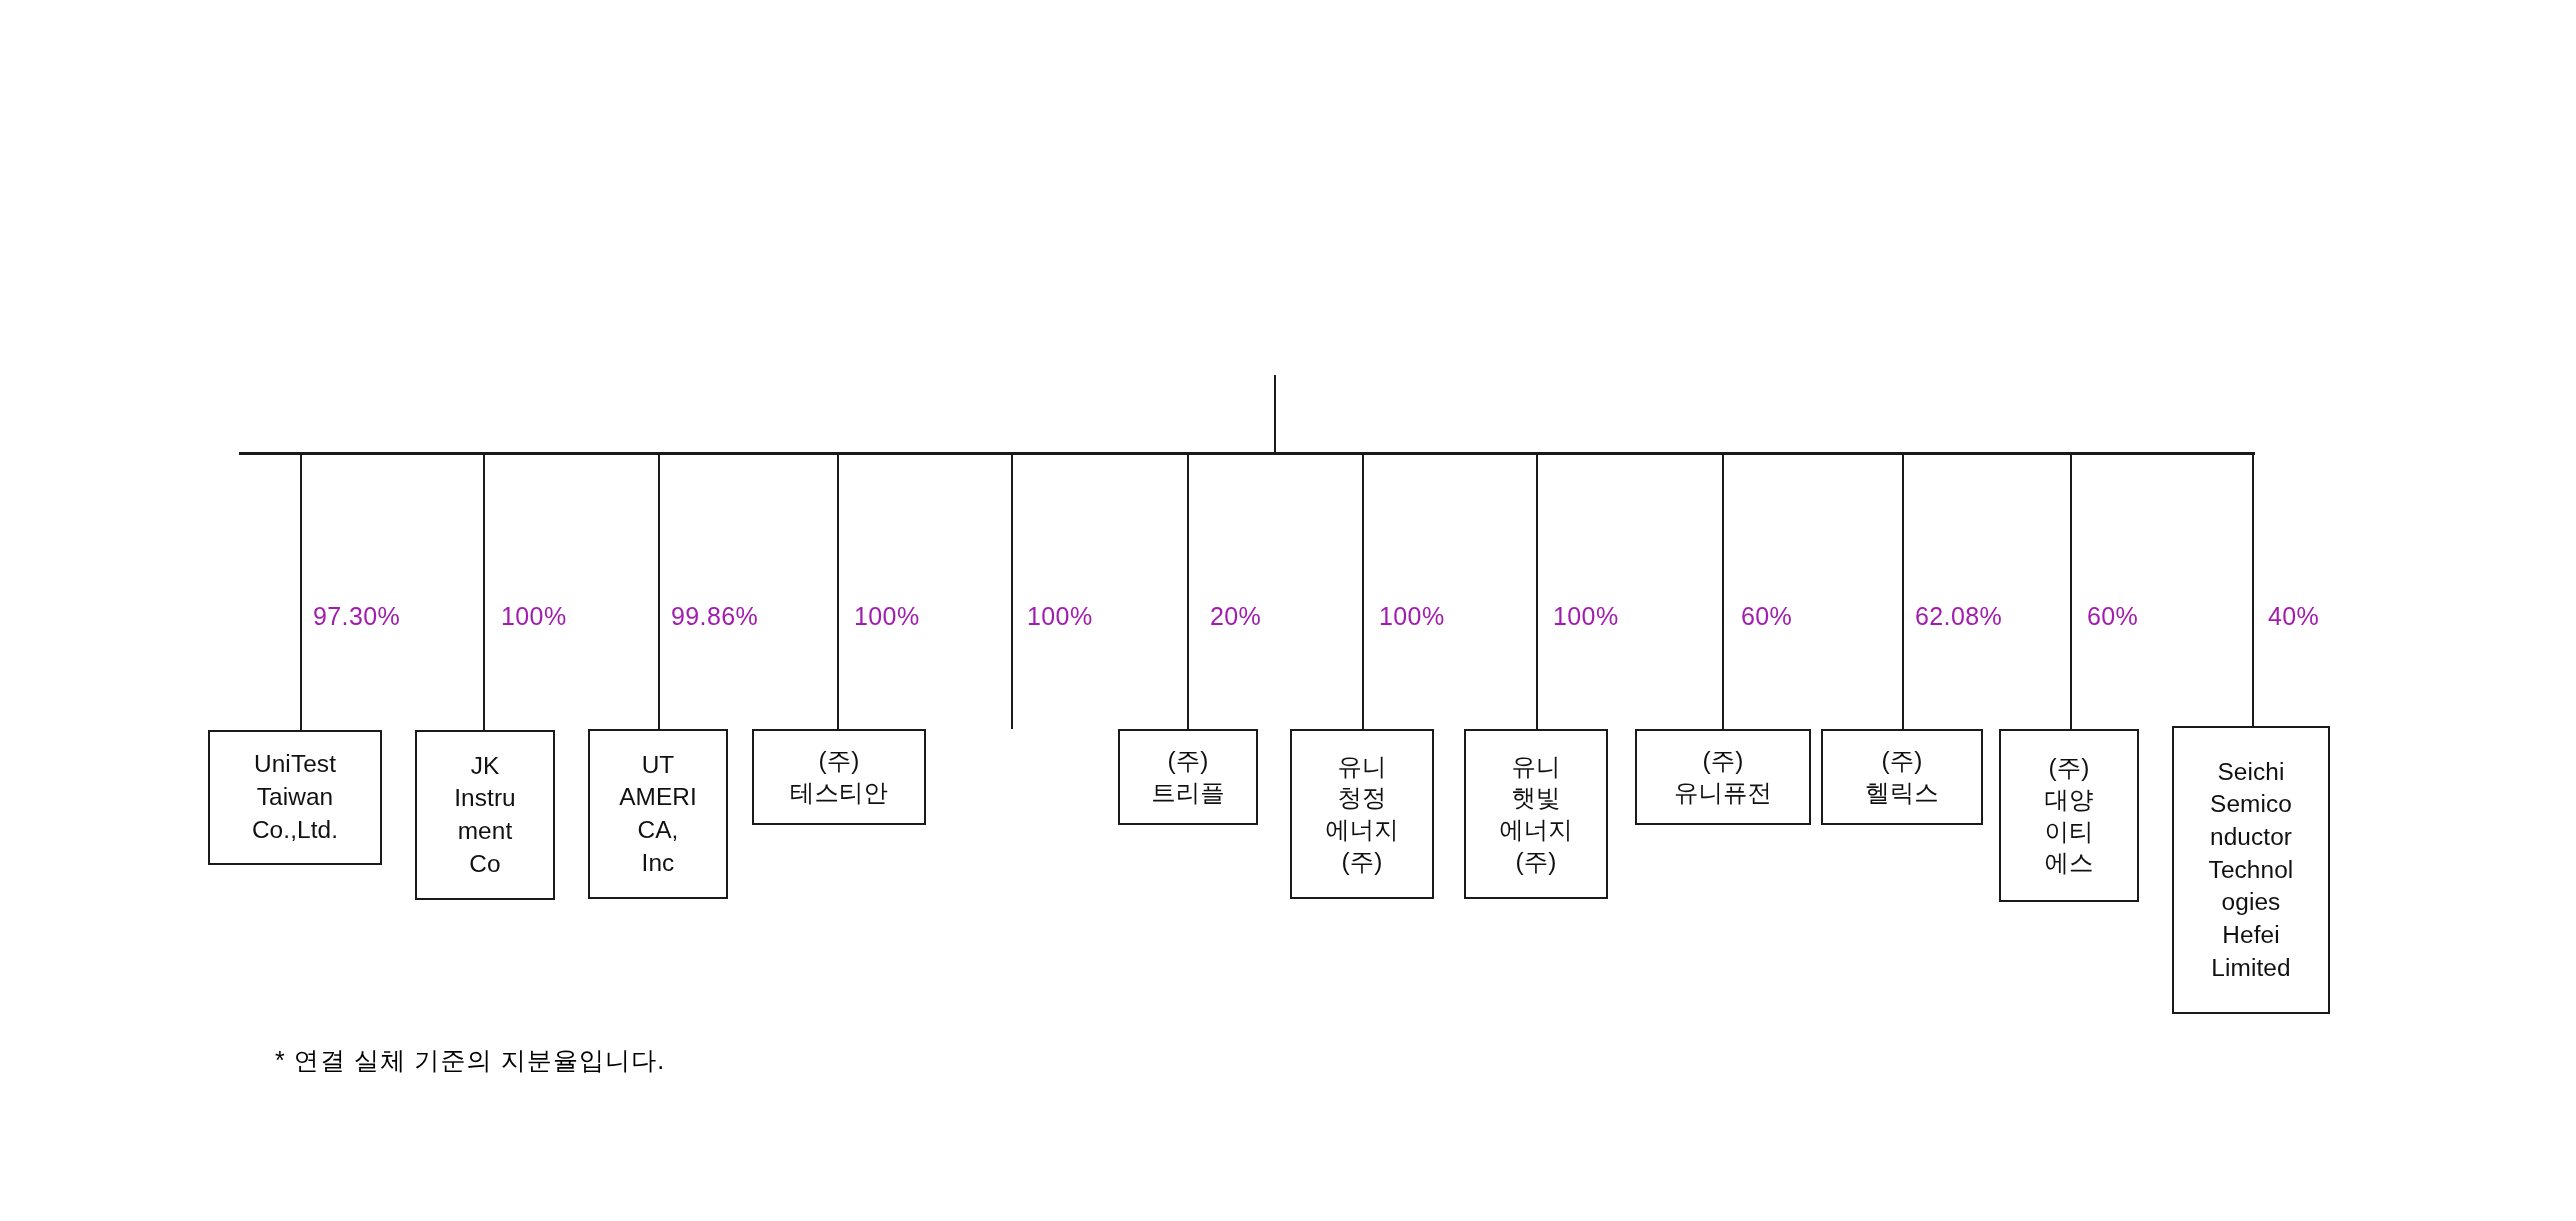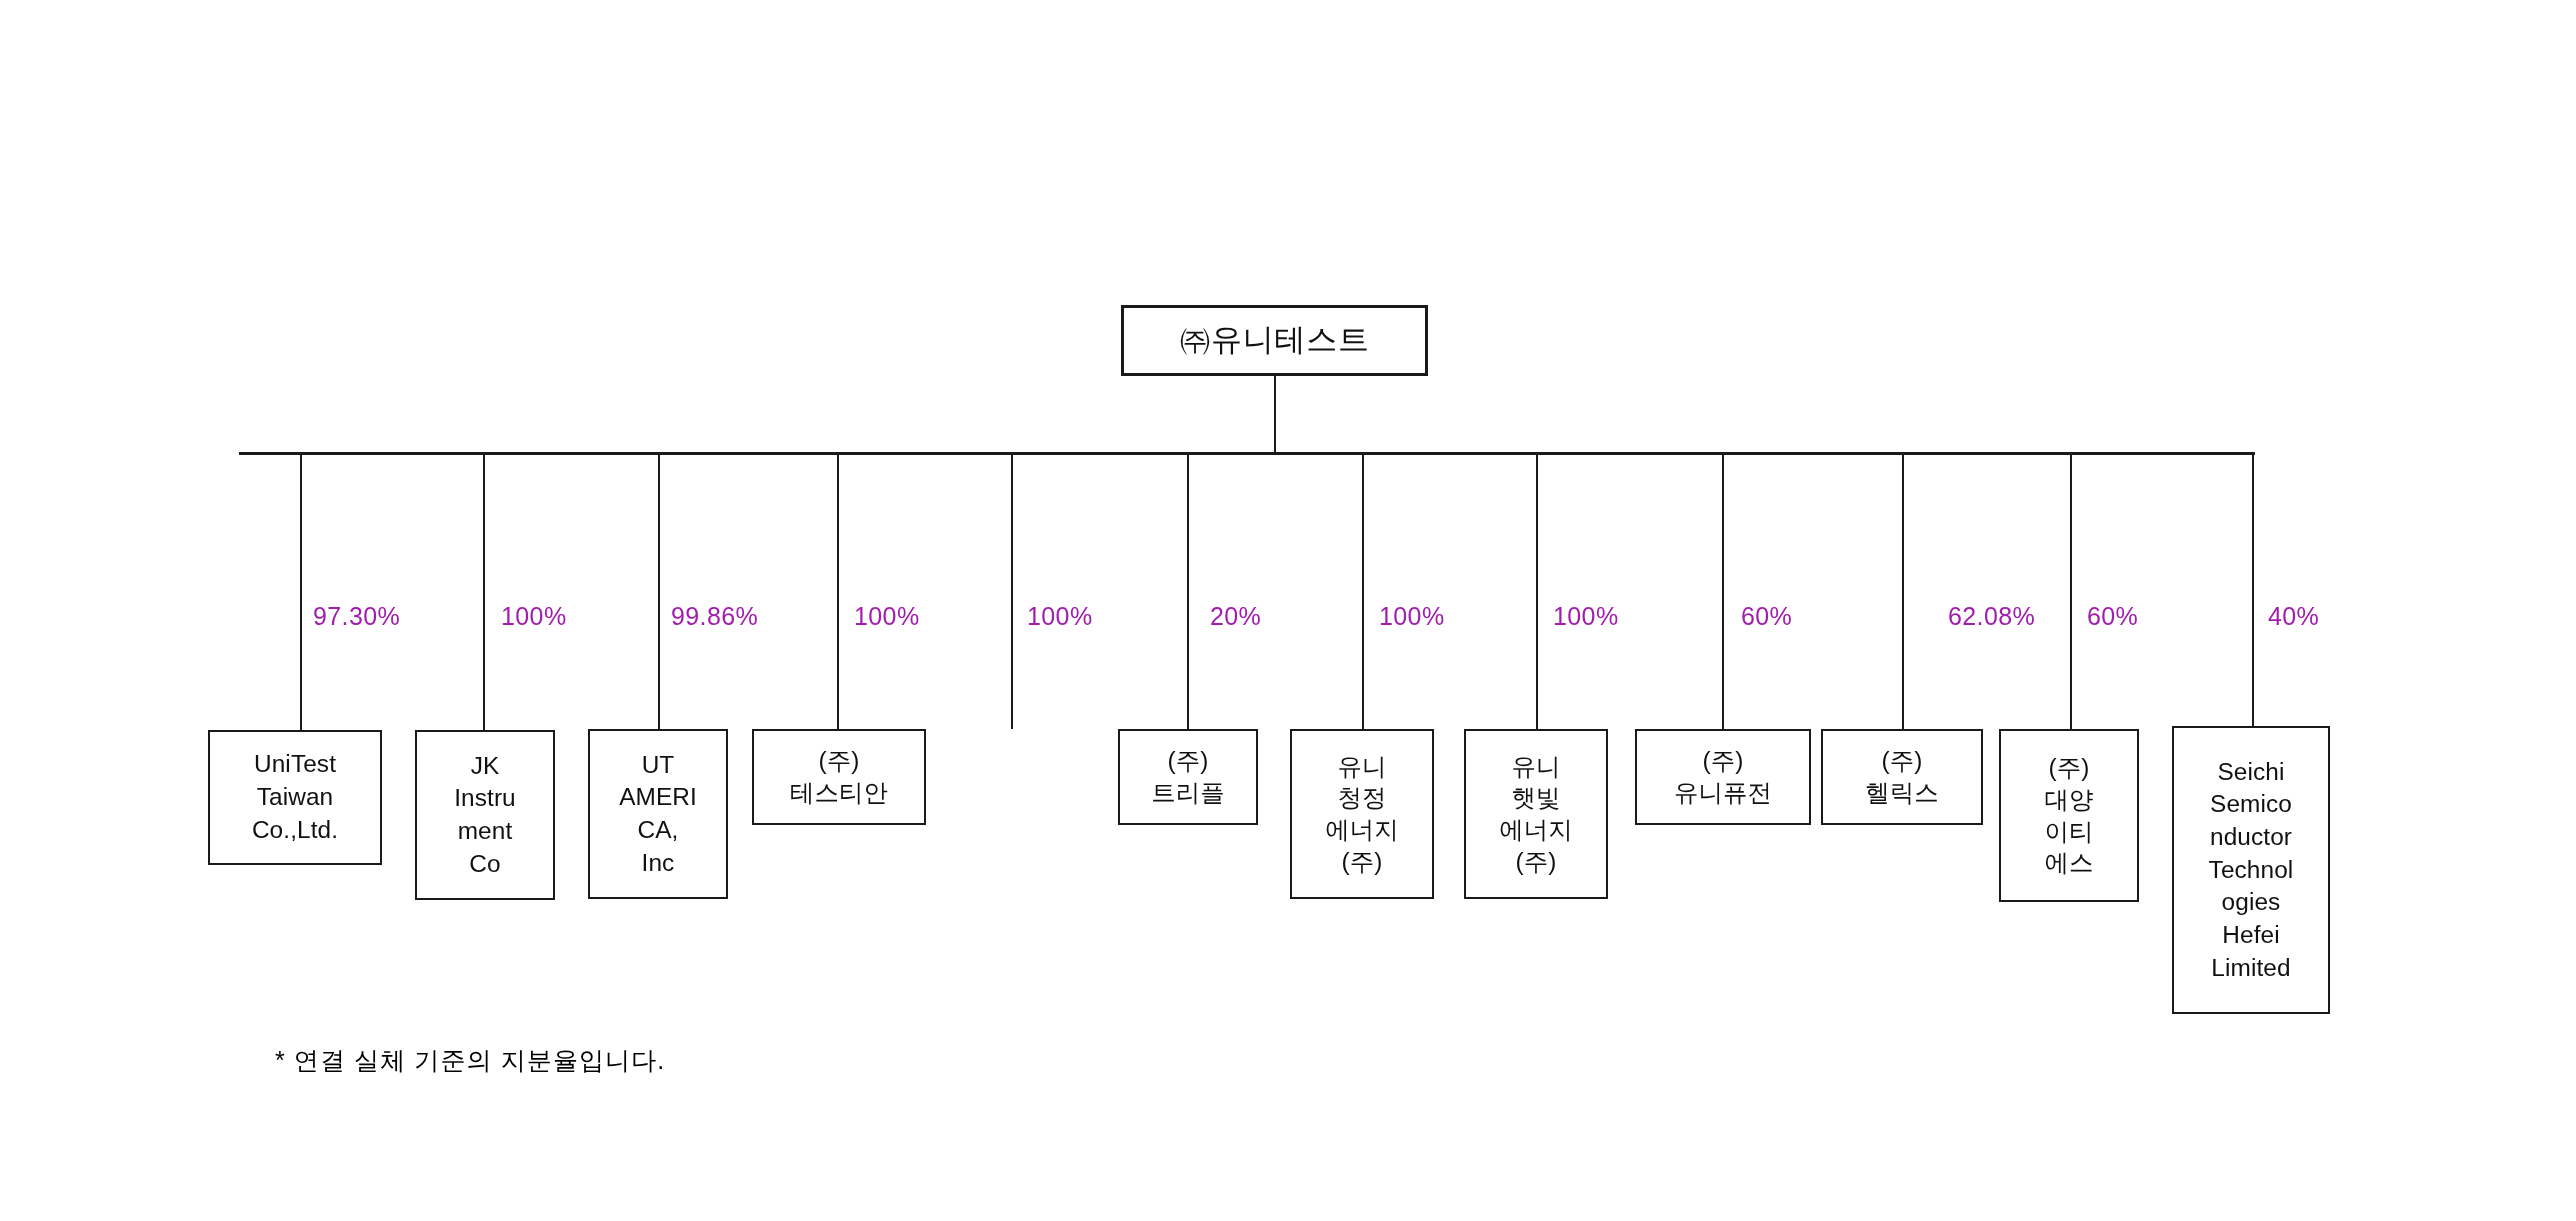--- a/index.html
+++ b/index.html
@@ -72,23 +72,20 @@
     letter-spacing: 1.1px;
     color: #000000;
     white-space: nowrap;
   }
 </style>
 </head>
 <body>
 
 <div id="canvas">
 
-  <div class="node" id="root-node" style="left:1121px; top:305px; width:307px; height:71px;">
-    <span class="node-label">㈜유니테스트</span>
-  </div>
 
   <div class="connector v-line" style="left:1274px; top:375px; height:79px;"></div>
 
   <div class="connector h-bus" style="left:239px; top:452px; width:2016px;"></div>
 
   <div class="connector v-line" style="left:300px; top:452px; height:279px;"></div>
   <div class="connector v-line" style="left:483px; top:452px; height:279px;"></div>
   <div class="connector v-line" style="left:658px; top:452px; height:277px;"></div>
   <div class="connector v-line" style="left:837px; top:452px; height:277px;"></div>
   <div class="connector v-line" style="left:1011px; top:452px; height:277px;"></div>
@@ -102,21 +99,21 @@
 
   <div class="pct" style="left:313px; top:602px;">97.30%</div>
   <div class="pct" style="left:501px; top:602px;">100%</div>
   <div class="pct" style="left:671px; top:602px;">99.86%</div>
   <div class="pct" style="left:854px; top:602px;">100%</div>
   <div class="pct" style="left:1027px; top:602px;">100%</div>
   <div class="pct" style="left:1210px; top:602px;">20%</div>
   <div class="pct" style="left:1379px; top:602px;">100%</div>
   <div class="pct" style="left:1553px; top:602px;">100%</div>
   <div class="pct" style="left:1741px; top:602px;">60%</div>
-  <div class="pct" style="left:1915px; top:602px;margin-left:33px;">62.08%</div>
+  <div class="pct" style="left:1915px; top:602px;">62.08%</div>
   <div class="pct" style="left:2087px; top:602px;">60%</div>
   <div class="pct" style="left:2268px; top:602px;">40%</div>
 
   <div class="node child latin" style="left:208px; top:730px; width:174px; height:135px;">
     <span class="node-label">UniTest
 Taiwan
 Co.,Ltd.</span>
   </div>
 
   <div class="node child latin" style="left:415px; top:730px; width:140px; height:170px;">

